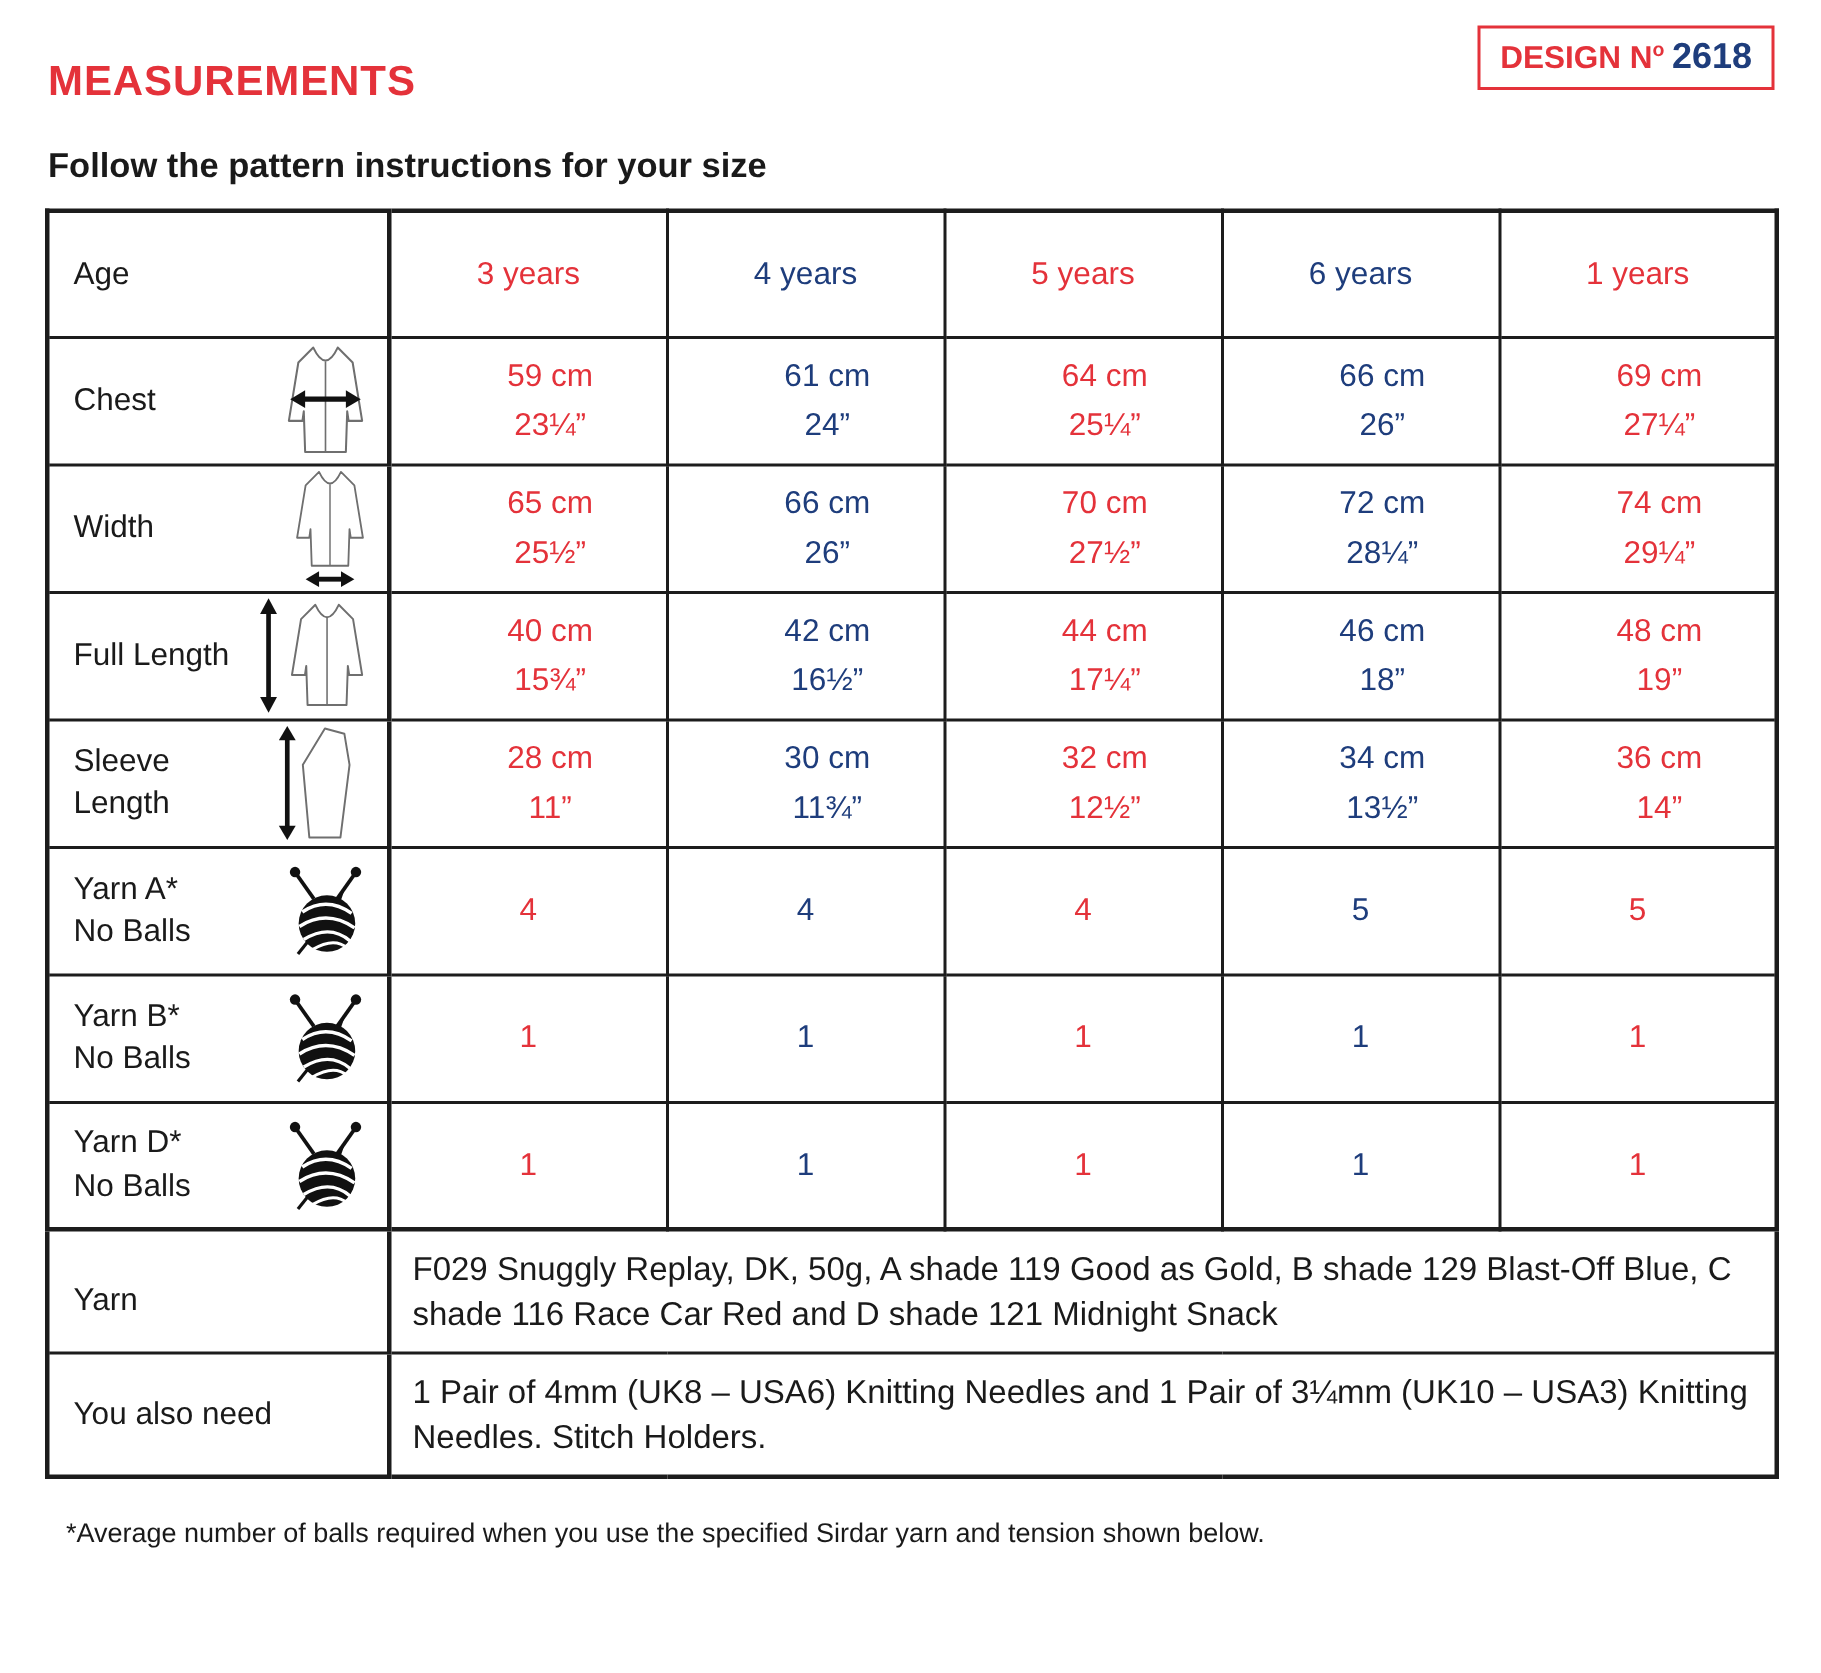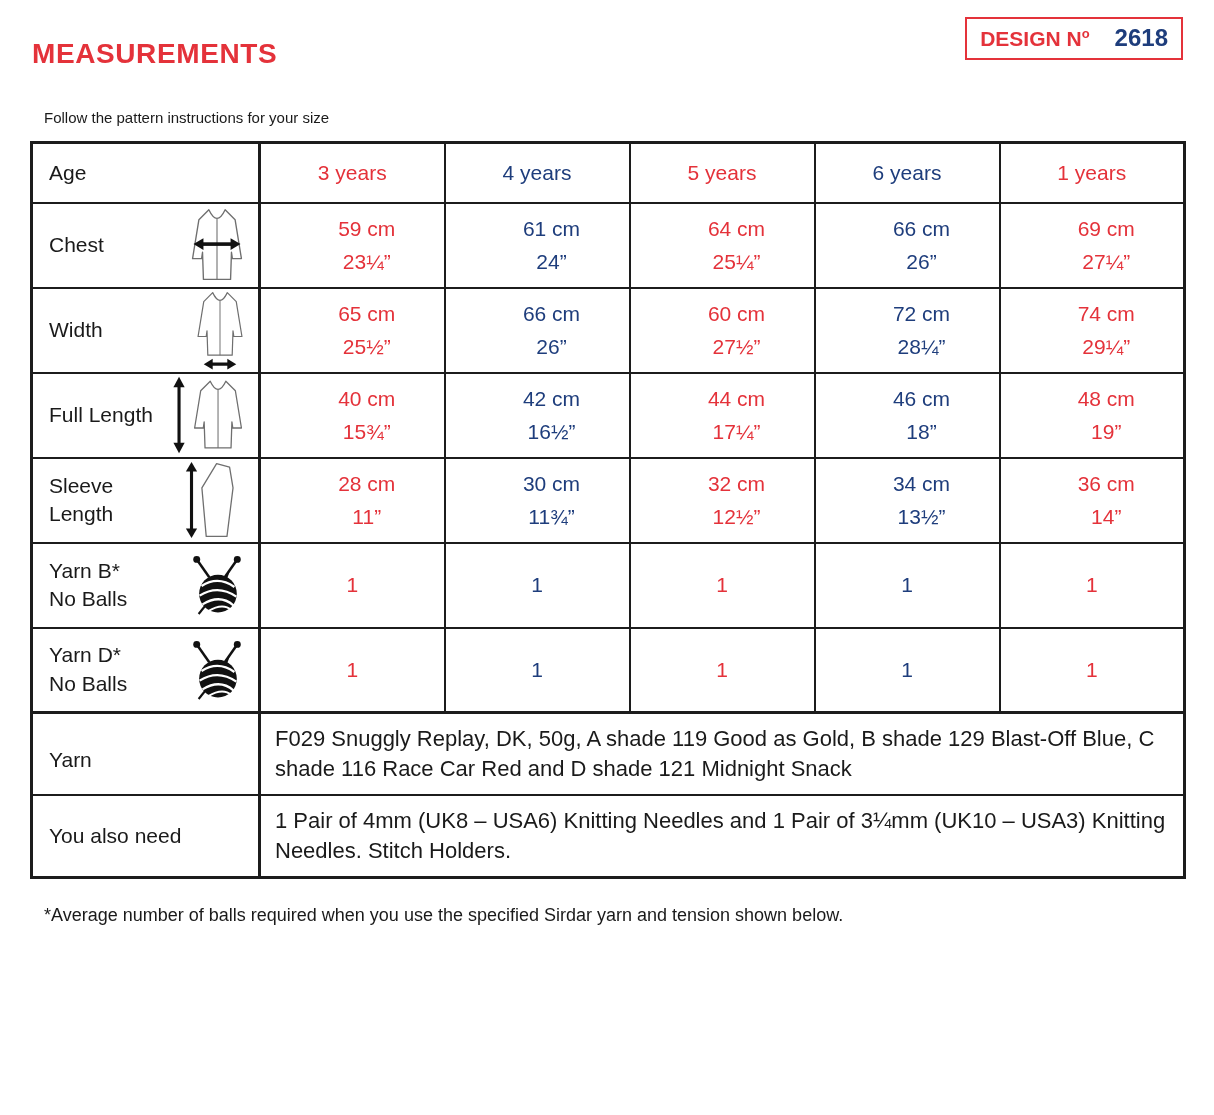--- a/index.html
+++ b/index.html
@@ -13,43 +13,43 @@
   html,body{margin:0;padding:0;}
   body{
     width:1214px;height:1115px;position:relative;background:#ffffff;
     font-family:"Liberation Sans", sans-serif;color:var(--ink);overflow:hidden;
   }
   .page{position:relative;width:100%;height:100%;padding:0 31px 0 30px;}
   .title{
     margin:0;padding:38px 0 0 2px;font-size:28px;font-weight:bold;
     letter-spacing:0.6px;color:var(--red);
   }
-  .subtitle{margin:12px;padding:27px 0 0 2px;font-size:15px;color:var(--ink);}
+  .subtitle{margin:0;padding:27px 0 0 2px;font-size:23px;color:var(--ink);font-weight:bold;}
   .design-box{
     position:absolute;top:17px;right:31px;border:2px solid var(--red);
     padding:5px 13px 6px 13px;font-weight:bold;white-space:nowrap;
   }
   .design-label{color:var(--red);font-size:21px;}
   .design-label sup{font-size:13px;}
-  .design-number{color:var(--navy);font-size:24px;margin-left:25px;}
+  .design-number{color:var(--navy);font-size:24px;margin-left:5px;}
 
   table.grid{
     margin-top:15px;border-collapse:collapse;width:1153px;table-layout:fixed;
     border:3px solid var(--line);
   }
   table.grid td{
     border:2px solid var(--line);text-align:center;vertical-align:middle;
     font-size:21px;padding:0;overflow:hidden;
   }
   table.grid td.label-cell{border-right:3px solid var(--line);text-align:left;}
   table.grid td:nth-child(even){color:var(--red);}
   table.grid td:nth-child(odd){color:var(--navy);}
   table.grid td:first-child{color:var(--ink);}
   table.grid tr.inforow td{color:var(--ink);}
-  tr.age-row td{height:60px;}
+  tr.age-row td{height:84px;}
   tr.meas-row td{height:85px;}
   tr.yarn-row td{height:85px;}
   tr.inforow td{height:79px;}
   tr.inforow.last td{height:76px;}
   tr.sep td{border-top:3px solid var(--line);}
 
   .lab{
     display:flex;align-items:center;justify-content:space-between;
     padding:0 12px 0 16px;height:100%;
   }
@@ -172,21 +172,21 @@
         </td>
         <td class="two-line">
             <div>65 cm</div>
             <div>25½”</div>
           </td>
         <td class="two-line">
             <div>66 cm</div>
             <div>26”</div>
           </td>
         <td class="two-line">
-            <div>60 cm</div>
+            <div>70 cm</div>
             <div>27½”</div>
           </td>
         <td class="two-line">
             <div>72 cm</div>
             <div>28¼”</div>
           </td>
         <td class="two-line">
             <div>74 cm</div>
             <div>29¼”</div>
           </td>
@@ -257,20 +257,40 @@
         <td class="two-line">
             <div>34 cm</div>
             <div>13½”</div>
           </td>
         <td class="two-line">
             <div>36 cm</div>
             <div>14”</div>
           </td>
       </tr>
 
+      <tr class="yarn-row">
+        <td class="label-cell">
+          <div class="lab">
+            <span class="lab-text">
+                <div>Yarn A*</div>
+                <div>No Balls</div>
+              </span>
+            <span class="icon">
+                <svg viewBox="0 0 60 66" width="58" height="64">
+                  <use href="#sym-yarn" width="60" height="66"></use>
+                </svg>
+              </span>
+          </div>
+        </td>
+        <td>4</td>
+        <td>4</td>
+        <td>4</td>
+        <td>5</td>
+        <td>5</td>
+      </tr>
 
       <tr class="yarn-row">
         <td class="label-cell">
           <div class="lab">
             <span class="lab-text">
                 <div>Yarn B*</div>
                 <div>No Balls</div>
               </span>
             <span class="icon">
                 <svg viewBox="0 0 60 66" width="58" height="64">

